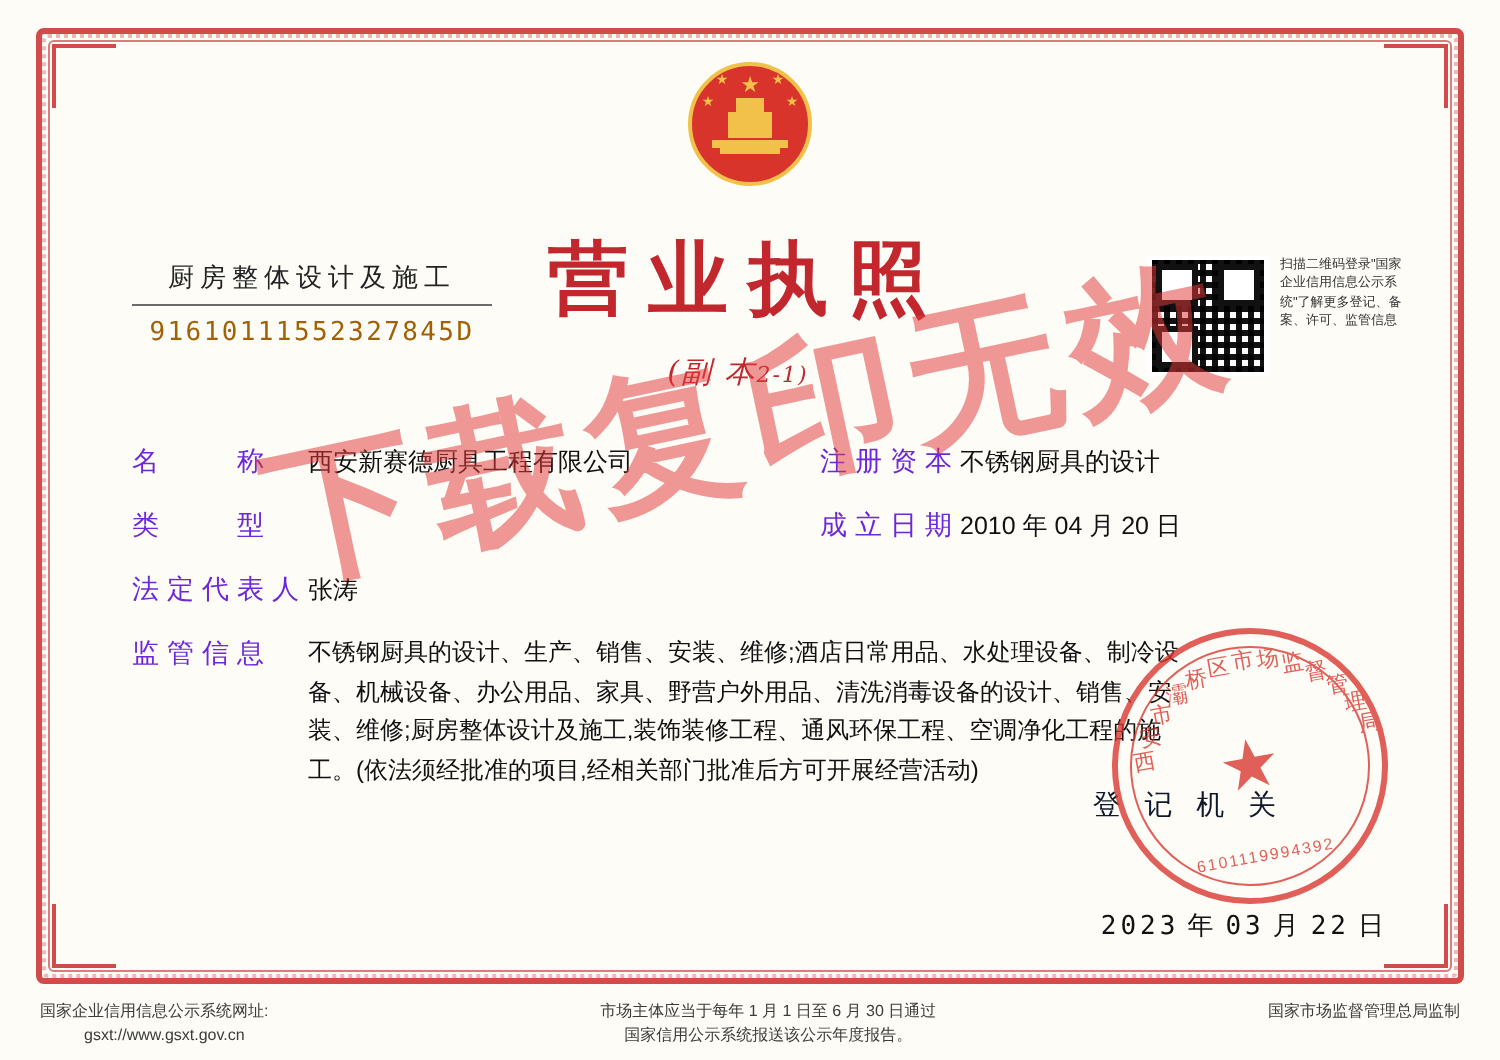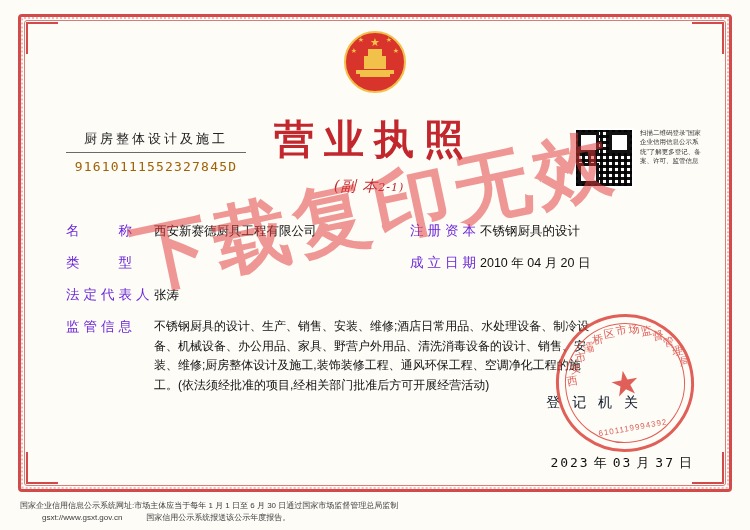--- a/index.html
+++ b/index.html
@@ -304,21 +304,21 @@
 
   
   .footer {
     position: absolute;
     left: 20px;
     right: 20px;
     bottom: 6px;
     font-size: 8px;
     color: #3b3b3b;
     display: flex;
-    justify-content: flex-start;
+    justify-content: space-between;
     align-items: flex-start;
   }
   .footer-col { line-height: 1.5; }
   .footer-col.center { text-align: center; }
   .footer-col.right { text-align: right; }
 </style>
 </head>
 <body>
 
 <div class="license">
@@ -421,21 +421,21 @@
       <span style="transform:rotate(24deg) translate(0,-60px) rotate(-24deg)">监</span>
       <span style="transform:rotate(36deg) translate(0,-60px) rotate(-36deg)">督</span>
       <span style="transform:rotate(48deg) translate(0,-60px) rotate(-48deg)">管</span>
       <span style="transform:rotate(60deg) translate(0,-60px) rotate(-60deg)">理</span>
       <span style="transform:rotate(72deg) translate(0,-60px) rotate(-72deg)">局</span>
     </div>
     <div class="seal-bottom">6101119994392</div>
   </div>
 
   <div class="dateline">
-    <span class="num">2023</span><span>年</span><span class="num">03</span><span>月</span><span class="num">37</span><span>日</span>
+    <span class="num">2023</span><span>年</span><span class="num">03</span><span>月</span><span class="num">22</span><span>日</span>
   </div>
 
   <div class="watermark">下载复印无效</div>
 
   <div class="footer">
     <div class="footer-col">
       <div>国家企业信用信息公示系统网址:</div>
       <div style="padding-left:22px">gsxt://www.gsxt.gov.cn</div>
     </div>
     <div class="footer-col center">

